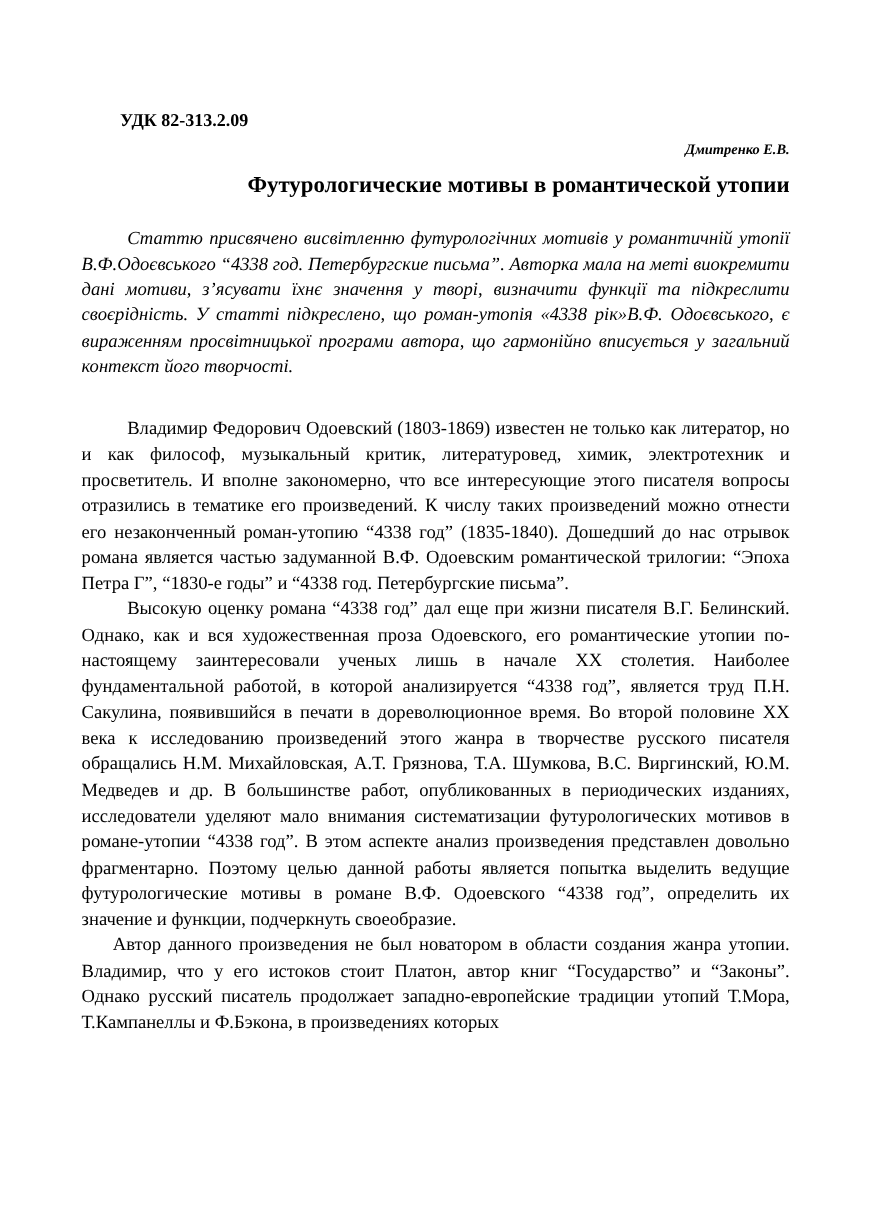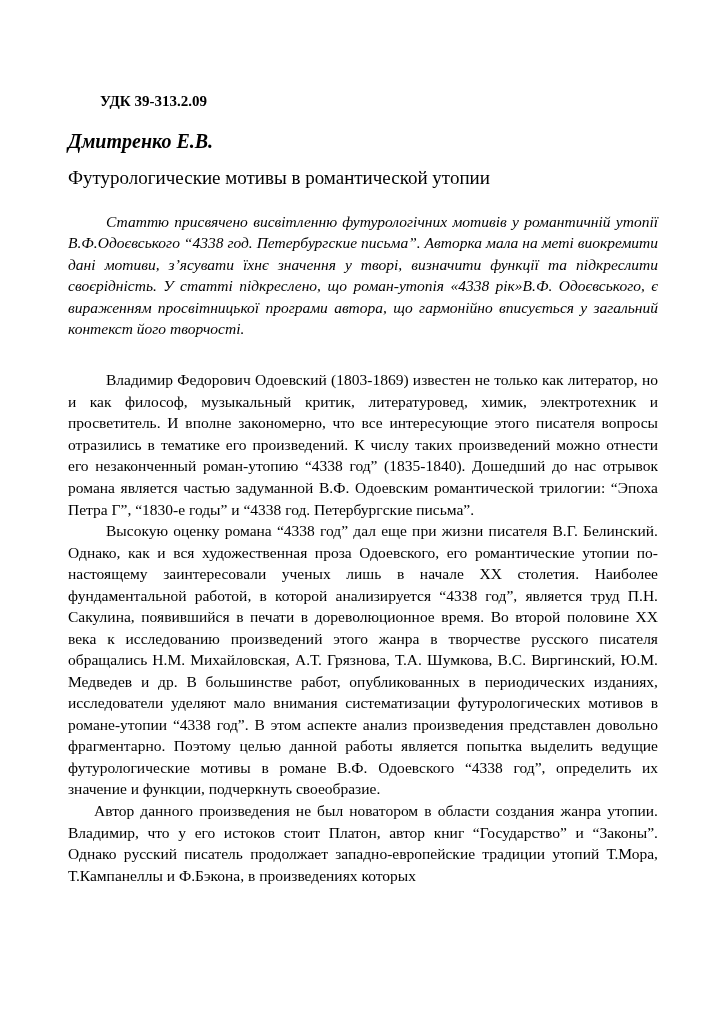--- a/index.html
+++ b/index.html
@@ -20,33 +20,33 @@
     height: 1024px;
     padding: 92px 66px 30px 68px;
   }
   .udk {
     margin: 0 0 0 32px;
     font-weight: bold;
     font-size: 15px;
     line-height: 1.3;
   }
   .author-block {
-    margin-top: 16px;
-    text-align: left;
+    margin-top: 4px;
+    text-align: right;
     font-weight: bold;
     font-style: italic;
-    font-size: 20px;
+    font-size: 12px;
     line-height: 1.35;
   }
   .author-block p { margin: 0; }
   .title {
     margin: 10px 0 20px 0;
-    text-align: left;
+    text-align: right;
     font-size: 19px;
-    font-weight: normal;
+    font-weight: bold;
     line-height: 1.4;
   }
   .abstract {
     margin: 0;
     font-style: italic;
     font-size: 15.5px;
     line-height: 1.38;
     text-align: justify;
     text-indent: 38px;
   }
@@ -65,21 +65,21 @@
   }
   .body-para.small-indent {
     text-indent: 26px;
   }
 </style>
 </head>
 <body>
 
 <div class="page">
 
-  <p class="udk">УДК 39-313.2.09</p>
+  <p class="udk">УДК 82-313.2.09</p>
 
   <div class="author-block">
     <p>Дмитренко Е.В.</p>
   </div>
 
   <h1 class="title">
     <span>Футурологические мотивы в романтической утопии</span><br>
   </h1>
 
 

